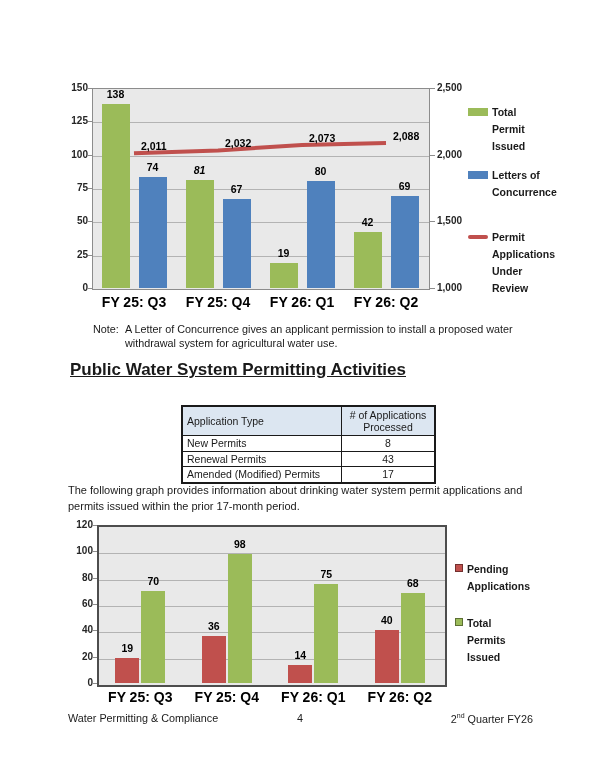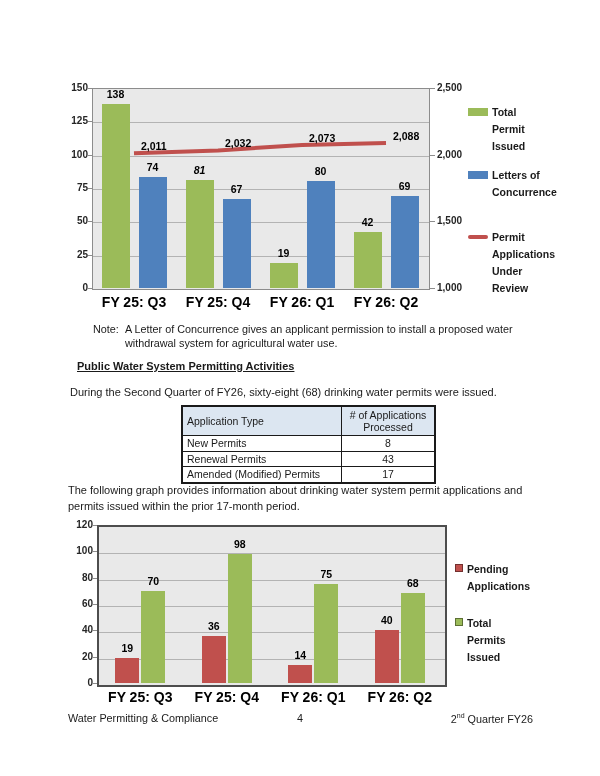--- a/index.html
+++ b/index.html
@@ -17,21 +17,21 @@
   .tick.left{text-align:right;width:22px;}
   .cat{position:absolute;font-size:14px;font-weight:bold;color:#000;transform:translateX(-50%);white-space:nowrap;}
   .legend-item{position:absolute;display:flex;gap:4px;}
   .legend-text{font-size:10.5px;font-weight:bold;line-height:17px;color:#1a1a1a;}
   .sw-bar{width:20px;height:8px;margin-top:4px;flex:none;}
   .sw-line{width:20px;height:4px;margin-top:6px;border-radius:2px;flex:none;}
   .sw-square{width:8px;height:8px;margin-top:3px;border:1px solid rgba(0,0,0,.4);flex:none;box-sizing:border-box;}
   .note{position:absolute;left:93px;top:322px;display:flex;font-size:10.8px;line-height:14px;}
   .note-label{width:32px;flex:none;}
   .note-text{width:414px;}
-  .heading{position:absolute;left:70px;top:360px;font-size:11px;font-weight:bold;text-decoration:underline;margin-left:7px;}
+  .heading{position:absolute;left:70px;top:360px;font-size:17px;font-weight:bold;text-decoration:underline;}
   .para{position:absolute;font-size:11px;line-height:16px;}
   #para1{left:70px;top:384px;width:500px;}
   #para2{left:68px;top:482px;width:487px;}
   .apps-table{position:absolute;left:181px;top:405px;border-collapse:collapse;
               font-size:10.5px;border:2px solid #1a1a1a;}
   .apps-table th,.apps-table td{border:1px solid #1a1a1a;padding:1px 4px;line-height:12.5px;}
   .apps-table th{background:#DCE6F1;font-weight:normal;height:26px;}
   .apps-table th:first-child{width:150px;text-align:left;}
   .apps-table th:last-child{width:84px;text-align:center;}
   .apps-table td:first-child{text-align:left;}
@@ -129,21 +129,20 @@
       </div>
     </div>
 
   <div class="note">
     <span class="note-label">Note:</span>
     <span class="note-text">A Letter of Concurrence gives an applicant permission to install a proposed water withdrawal system for agricultural water use.</span>
   </div>
 
   <div class="heading">Public Water System Permitting Activities</div>
 
-  <div id="para1" class="para">During the Second Quarter of FY26, sixty-eight (68) drinking water permits were issued.</div>
 
   <table class="apps-table">
     <thead>
         <tr>
           <th>Application Type</th>
           <th># of Applications Processed</th>
         </tr>
       </thead>
     <tbody>
         <tr>

